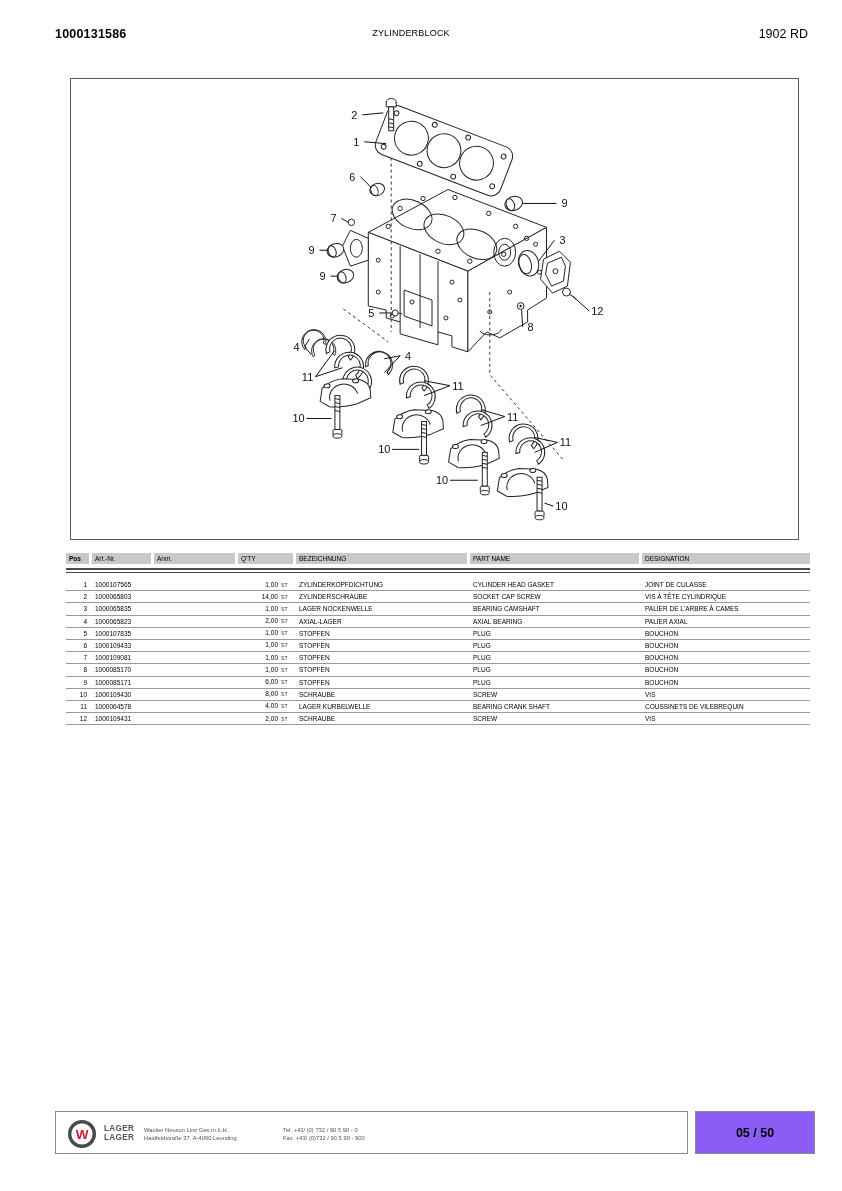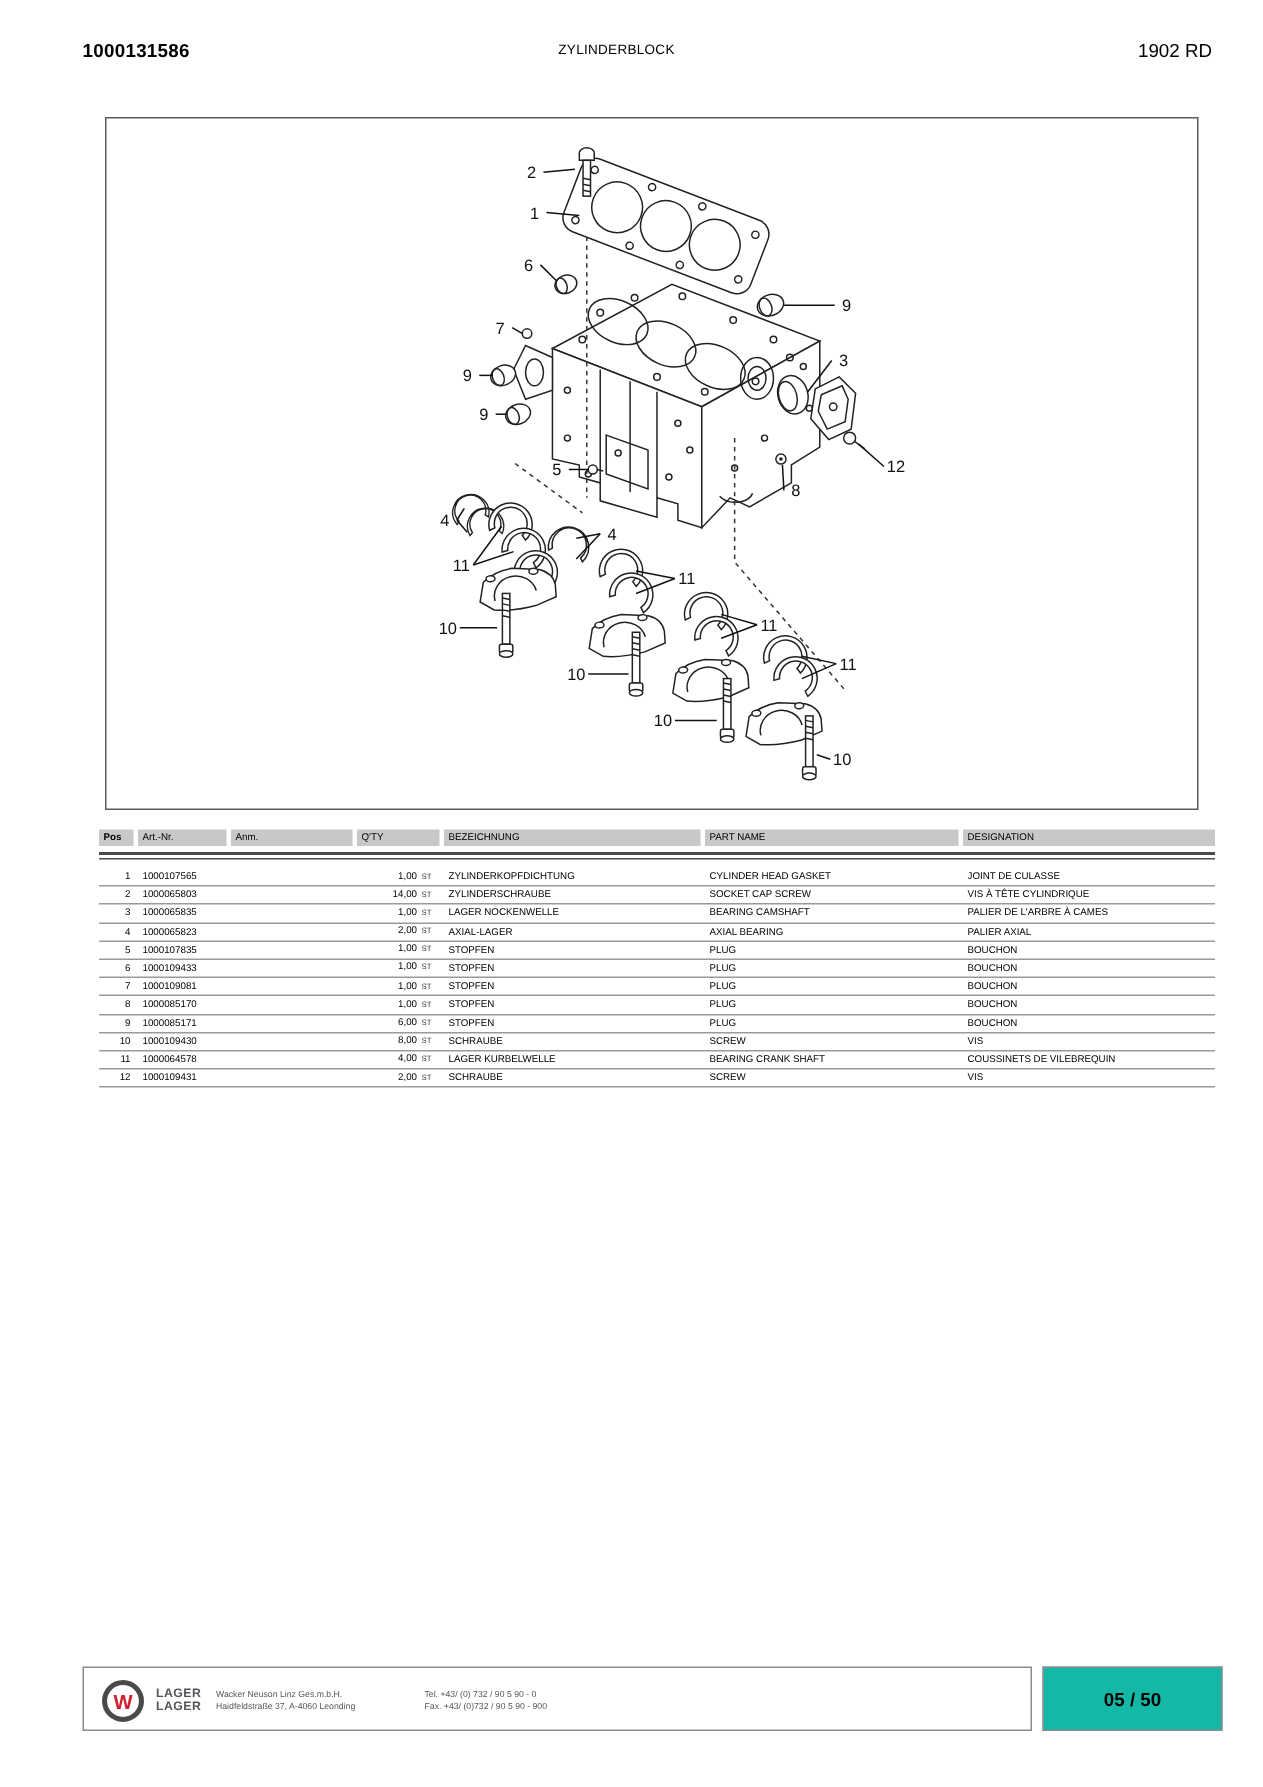--- a/index.html
+++ b/index.html
@@ -43,21 +43,21 @@
 
   
   .footer-left{position:absolute;left:55px;top:1111px;width:633px;height:43px;
                border:1px solid #8a8a8a;box-sizing:border-box;background:#fff;}
   .logo{position:absolute;left:10px;top:6px;}
   .brand{position:absolute;left:48px;top:12px;font-size:8.2px;font-weight:bold;color:#53565a;
          line-height:9px;letter-spacing:.3px;}
   .company{position:absolute;left:88px;top:14px;font-size:5.8px;color:#53565a;line-height:8px;}
   .telfax{position:absolute;left:227px;top:14px;font-size:5.8px;color:#53565a;line-height:8px;}
   .footer-right{position:absolute;left:695px;top:1111px;width:120px;height:43px;
-                border:1px solid #8a8a8a;box-sizing:border-box;background:#14b8a6;
+                border:1px solid #8a8a8a;box-sizing:border-box;background:#8b5cf6;
                 display:flex;align-items:center;justify-content:center;
                 font-size:12.5px;font-weight:bold;}
 </style>
 </head>
 <body>
 
 <div class="page">
 
   <div class="hdr-num">1000131586</div>
   <div class="hdr-center">

